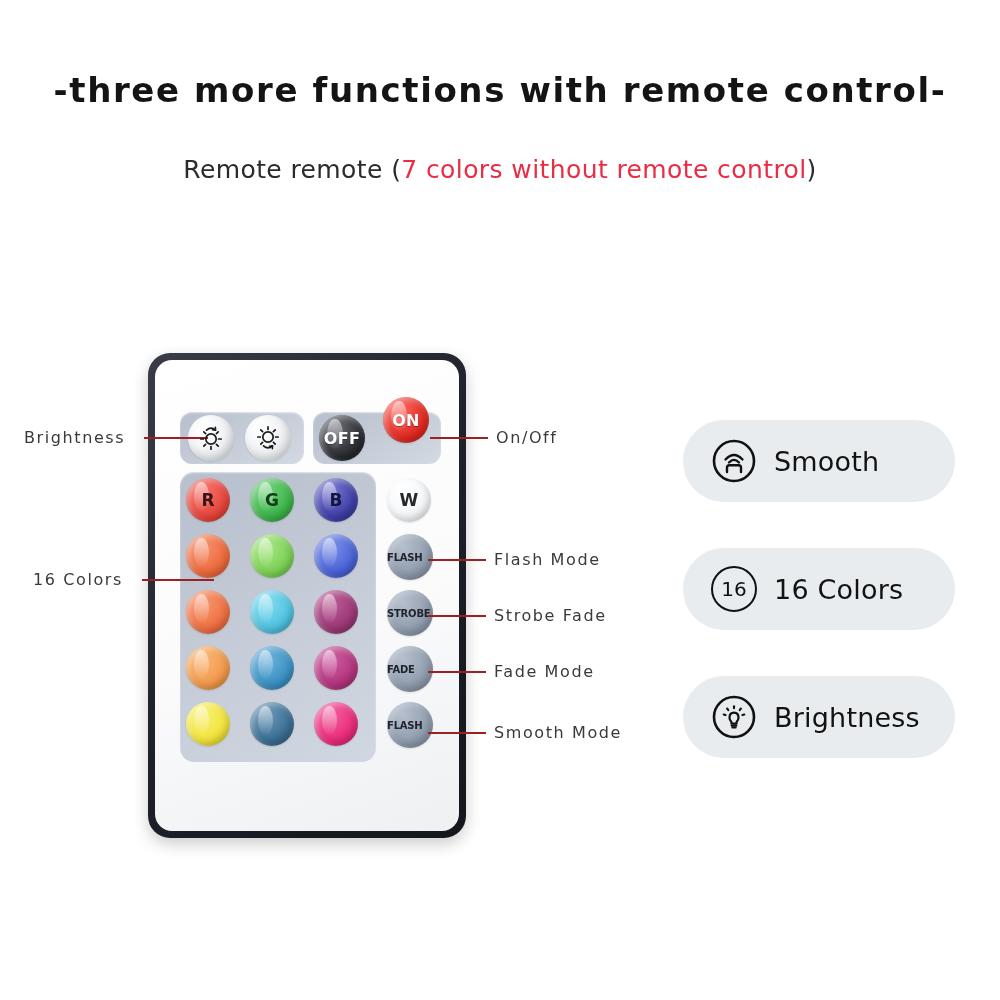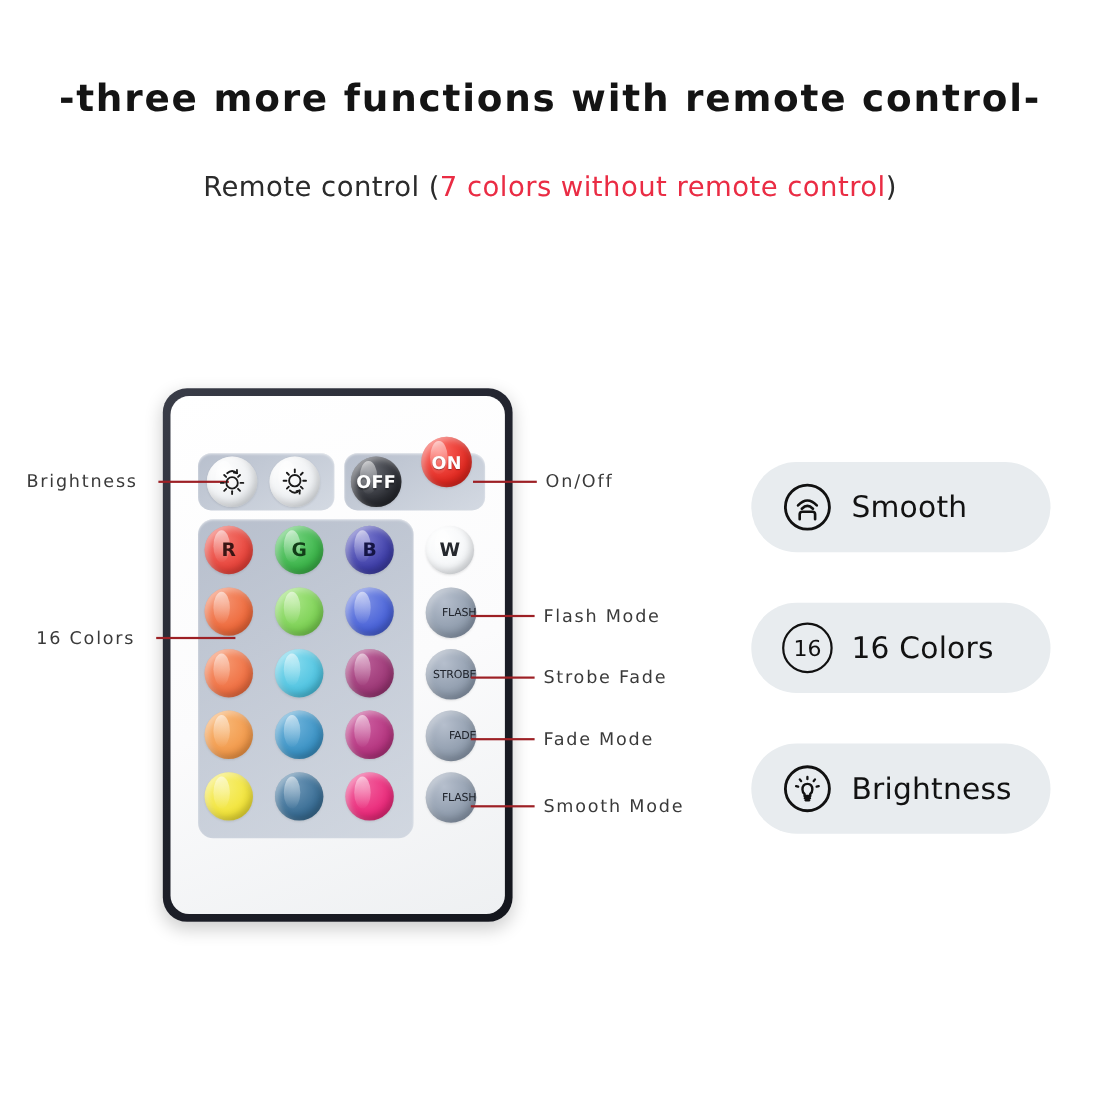--- a/index.html
+++ b/index.html
@@ -112,22 +112,22 @@
 
   .b-off .btn-lbl, .b-on .btn-lbl { font-size: 16px; letter-spacing: 0.3px; text-shadow: 0 1px 1px rgba(0,0,0,0.35); text-align: center; }
 
   
   .mode-btn {
     position: absolute;
     left: 232px;
     width: 46px; height: 46px;
     border-radius: 50%;
     background: radial-gradient(circle at 36% 28%, #b6bfcd, #8d9aab 65%, #76849a);
-    display: flex; align-items: center; justify-content: flex-end;
-    font-size: 10px; font-weight: 400; color: #20242c;
+    display: flex; align-items: center; justify-content: flex-start;
+    font-size: 10px; font-weight: 700; color: #20242c;
     letter-spacing: -0.2px;
     box-shadow: inset -3px -4px 7px rgba(0,0,0,0.17),
                 inset 3px 3px 6px rgba(255,255,255,0.38),
                 0 1px 2px rgba(0,0,0,0.10);
   }
 
   
   .anno {
     position: absolute;
     font-size: 16px;
@@ -172,21 +172,21 @@
     border: 2.6px solid #111;
     display: flex; align-items: center; justify-content: center;
     font-size: 20px; font-weight: 500; color: #111;
     box-sizing: border-box;
   }
 </style>
 </head>
 <body>
 
 <div class="title">-three more functions with remote control-</div>
-<div class="subtitle"><span>Remote control (</span><span class="accent">7 colors without remote control</span><span>)</span></div>
+<div class="subtitle"><span>Remote remote (</span><span class="accent">7 colors without remote control</span><span>)</span></div>
 
 <div class="remote">
   <div class="remote-face">
 
     <div class="pad pad-top-left"></div>
     <div class="pad pad-top-right"></div>
     <div class="pad pad-grid"></div>
 
     <div class="btn btn-round b-bright-up">
       <span class="gloss"></span>

